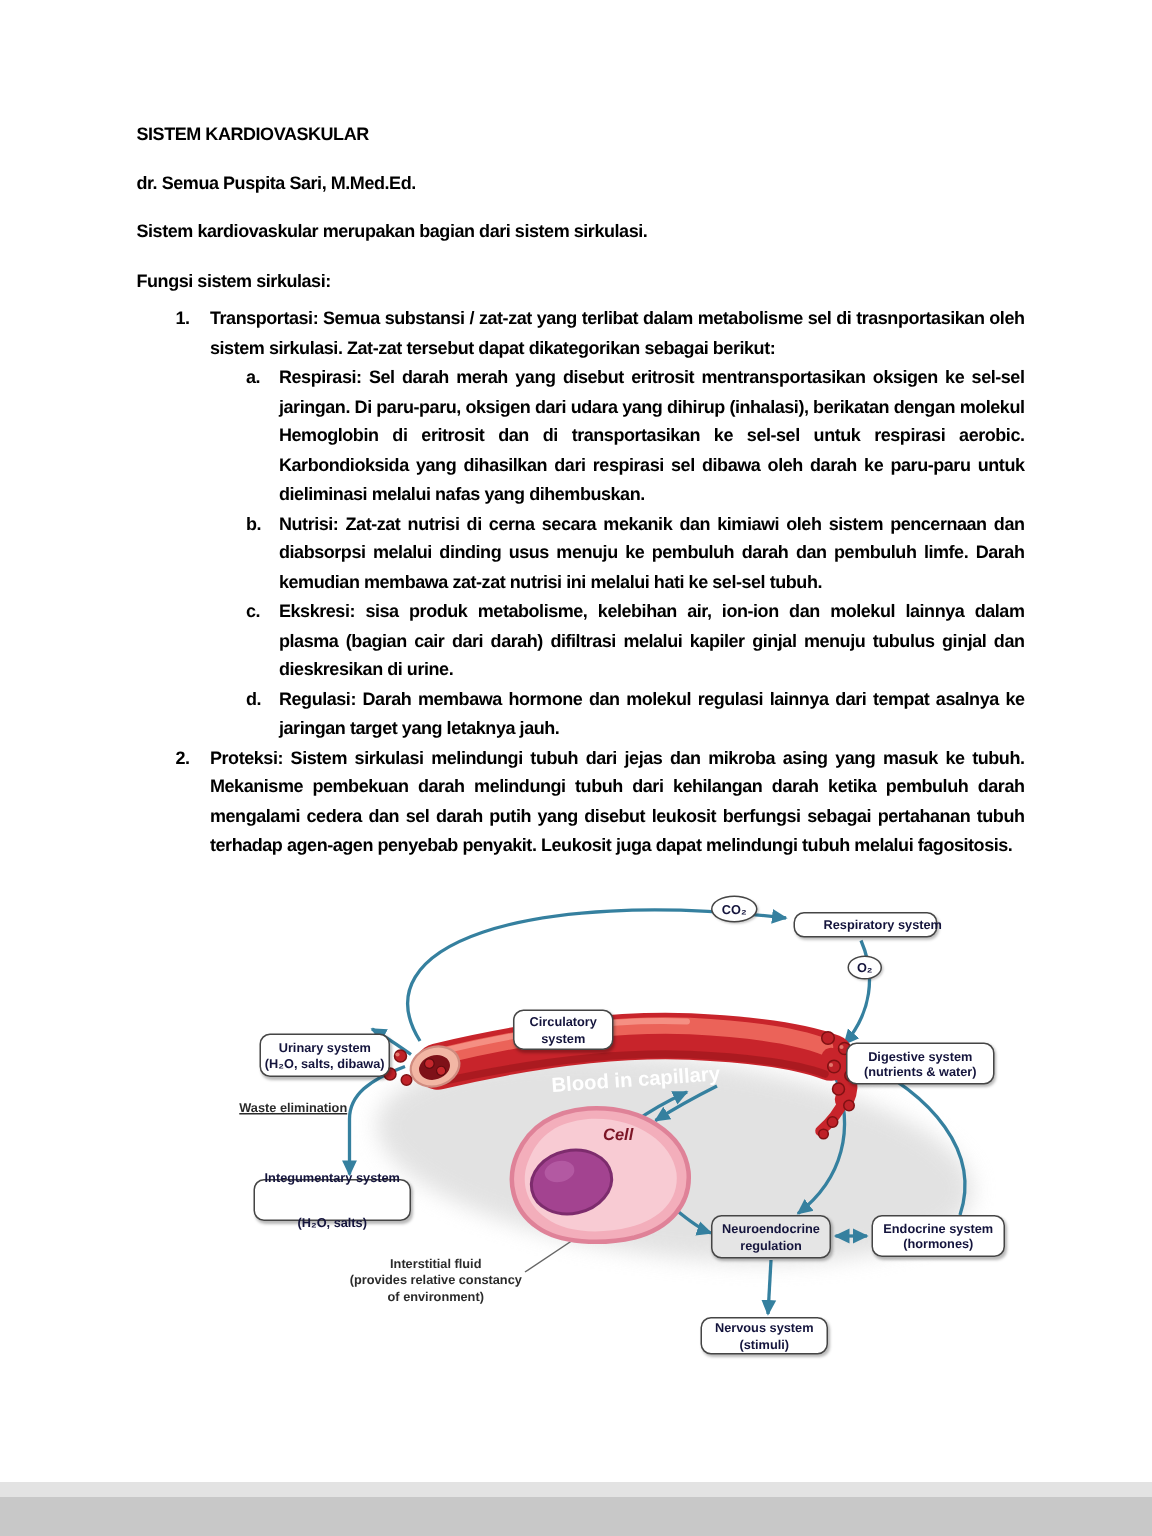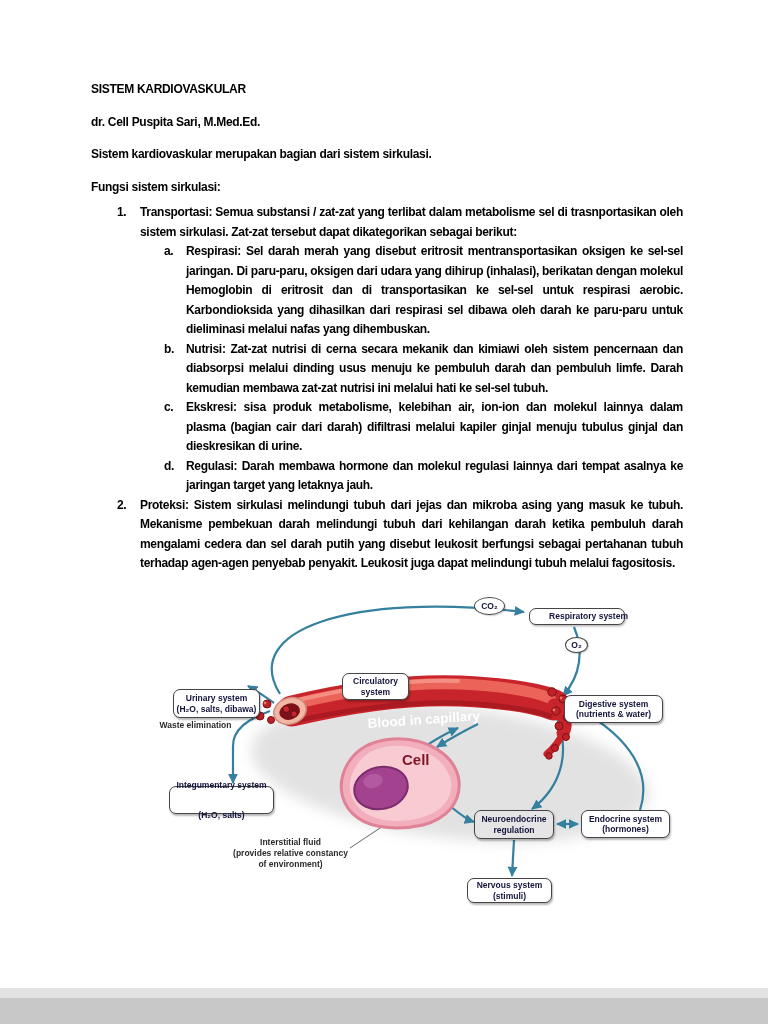--- a/index.html
+++ b/index.html
@@ -39,36 +39,36 @@
   }
   .dbox span { display:block; white-space:nowrap; }
   .dbox.yellow { background:#e5e5e5; }
   .ell {
     position:absolute; background:#ffffff; border:1.2px solid #454545; border-radius:50%;
     display:flex; align-items:center; justify-content:center;
     font-size:8.5px; font-weight:bold; color:#14143c; box-shadow:1px 1px 1.5px rgba(0,0,0,.2);
   }
   .dtext { position:absolute; font-size:8.5px; font-weight:bold; color:#2b2b2b; text-align:center; line-height:1.3; }
   .dtext span { display:block; }
-  .cell-label { position:absolute; font-size:15px; font-weight:bold; color:#7c1526; }
+  .cell-label { position:absolute; font-size:11px; font-weight:bold; color:#7c1526;font-style:italic; }
 
   
   .bottom-strip {
     position:absolute; left:0; right:0; bottom:0; height:36px;
     background:linear-gradient(#e3e3e3 0 10px, #c8c8c8 10px 100%);
   }
 </style>
 </head>
 <body>
 
 <div class="page">
 
   <div class="content">
     <p class="para">SISTEM KARDIOVASKULAR</p>
-    <p class="para">dr. Cell Puspita Sari, M.Med.Ed.</p>
+    <p class="para">dr. Semua Puspita Sari, M.Med.Ed.</p>
     <p class="para">Sistem kardiovaskular merupakan bagian dari sistem sirkulasi.</p>
     <p class="para heading">Fungsi sistem sirkulasi:</p>
 
     <div class="olist">
       <div class="li">
         <div class="num">1.</div>
         <div class="li-body">
           <div class="li-text">Transportasi: Semua substansi / zat-zat yang terlibat dalam metabolisme sel di trasnportasikan oleh sistem sirkulasi. Zat-zat tersebut dapat dikategorikan sebagai berikut:</div>
           <div class="sublist">
             <div class="sli">
@@ -204,21 +204,21 @@
     </div>
     <div class="dbox" style="left:441px; top:220px; width:89px; height:28px;">
       <span>Endocrine system</span>
       <span>(hormones)</span>
     </div>
     <div class="dbox" style="left:327px; top:288px; width:85px; height:25px;align-items:center;">
       <span>Nervous system</span>
       <span>(stimuli)</span>
     </div>
 
-    <div class="dtext" style="left:8px; top:130px; width:95px;">Waste elimination</div>
+    <div class="dtext" style="left:8px; top:143px; width:95px;text-decoration:underline;">Waste elimination</div>
     <div class="dtext" style="left:58px; top:247px; width:185px;">
       <span>Interstitial fluid</span>
       <span>(provides relative constancy</span>
       <span>of environment)</span>
     </div>
     <div class="cell-label" style="left:262px; top:161px;">Cell</div>
   </div>
 
   <div class="bottom-strip"></div>
 </div>

